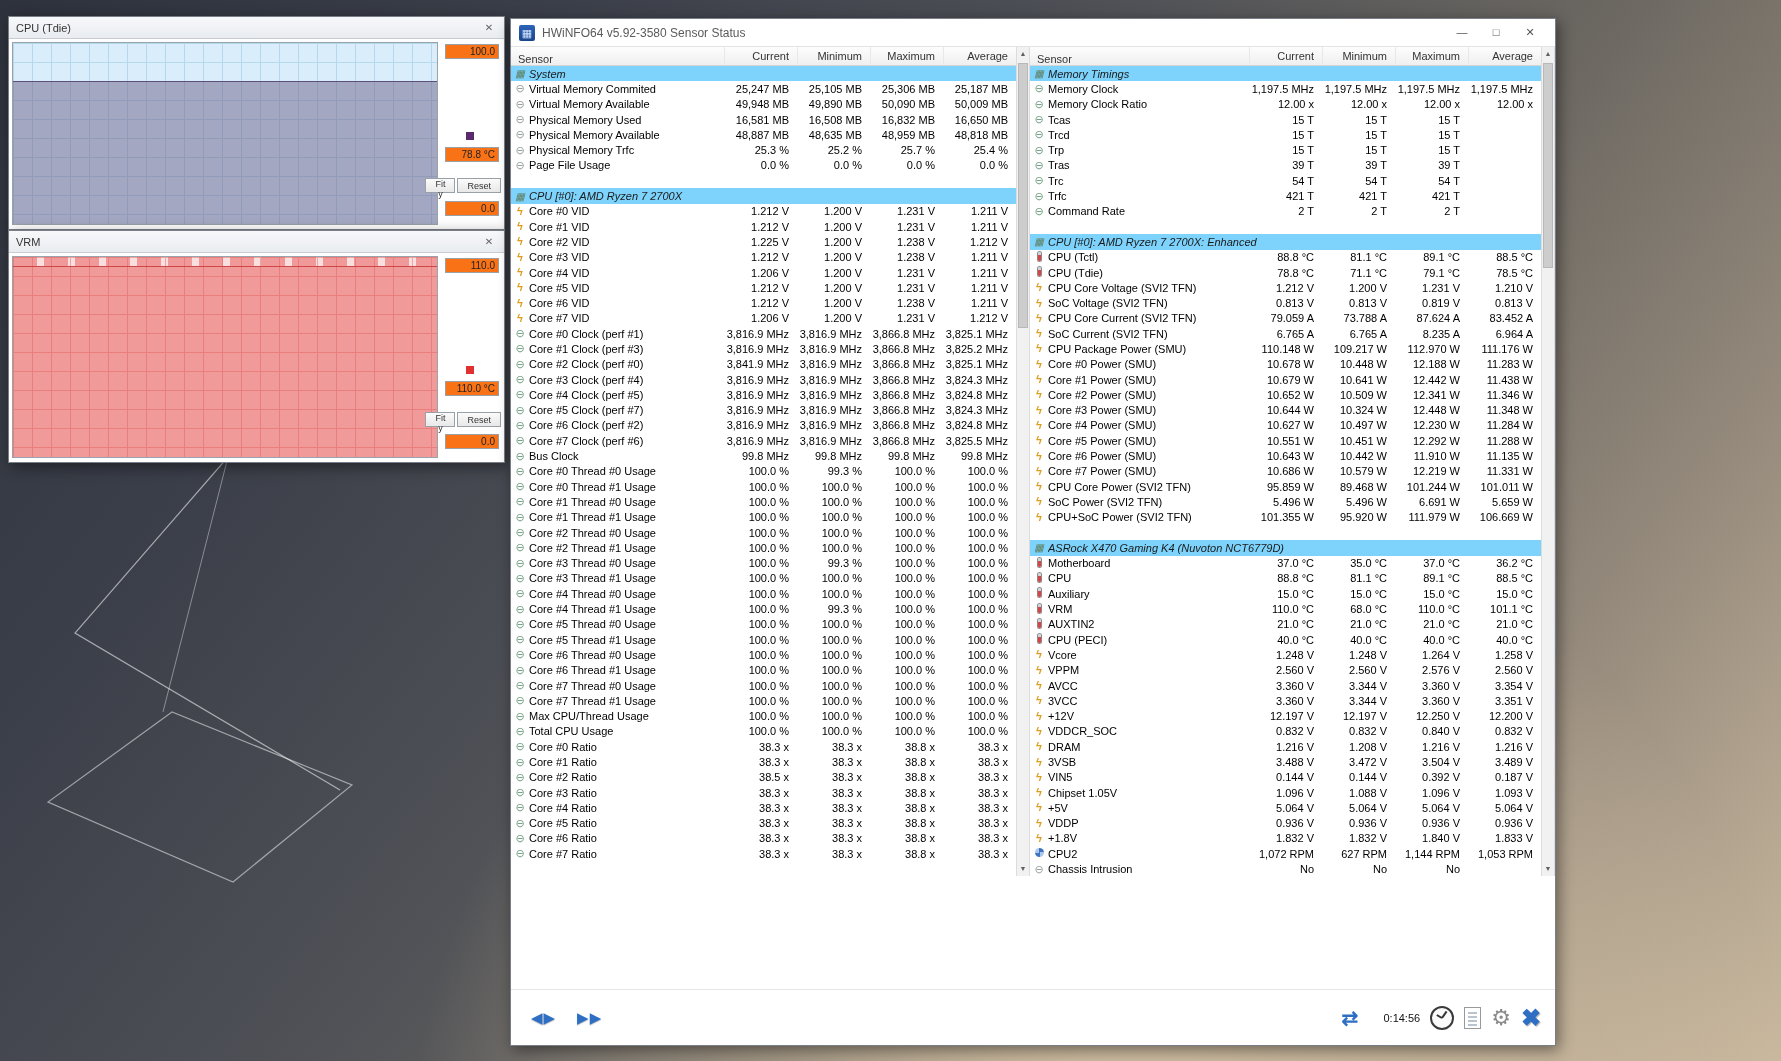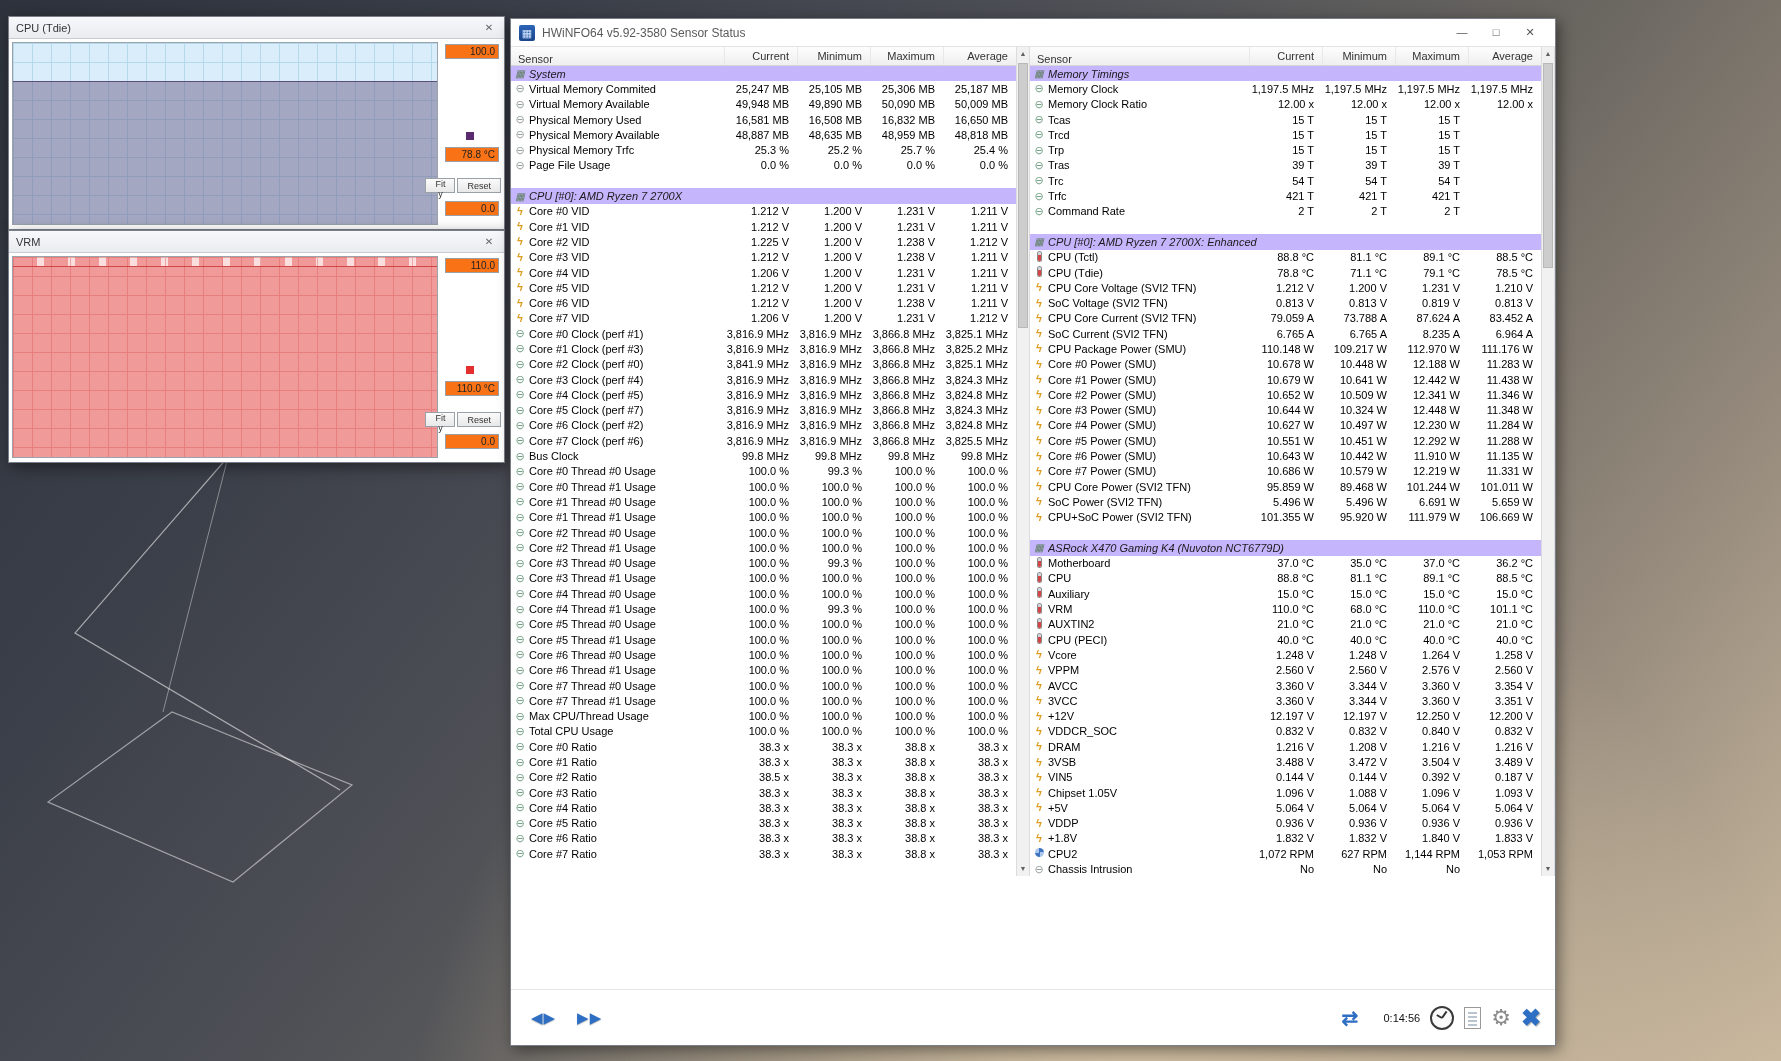--- a/index.html
+++ b/index.html
@@ -53,21 +53,21 @@
   .panel { display:flex; flex-direction:column; background:#fff; }
   #panel-left  { width:505px; }
   #panel-right { width:511px; }
   .colheader { display:flex; height:19px; align-items:flex-end; background:linear-gradient(#fdfdfd,#efefef);
                border-bottom:1px solid #d6d6d6; font-size:11px; color:#333; flex:0 0 19px; }
   .colheader .sensor-col { flex:1; padding-left:7px; }
   .colheader .val-col { width:73px; text-align:right; padding-right:8px; border-left:1px solid #e8e8e8; height:100%; line-height:19px; }
   .rows { flex:1; overflow:hidden; background:#fff; }
 
   .row { display:flex; height:15.3px; align-items:center; font-size:11px; color:#000; white-space:nowrap; }
-  .row.section { background:#c4b5fd; font-style:italic; color:#1a1a1a; }
+  .row.section { background:#7dd3fc; font-style:italic; color:#1a1a1a; }
   .row.spacer { background:#fff; }
   .row .icon { flex:0 0 18px; text-align:center; font-size:10px; line-height:15px; }
   .row .lbl { flex:1; overflow:hidden; text-overflow:clip; }
   .row .val { width:73px; text-align:right; padding-right:8px; }
 
   .icon-circ::before { content:"⊖"; color:#76a287; font-size:11px; }
   .icon-node::before { content:"⊖"; color:#9aa1a1; font-size:11px; }
   .icon-volt::before { content:"ϟ"; color:#de9c1e; font-weight:700; font-size:11px; }
   .icon-chip::before { content:"▦"; color:#5d7d5d; font-size:10px; }
   .icon-temp::before { content:""; display:inline-block; width:3px; height:9px; border-radius:2px;

